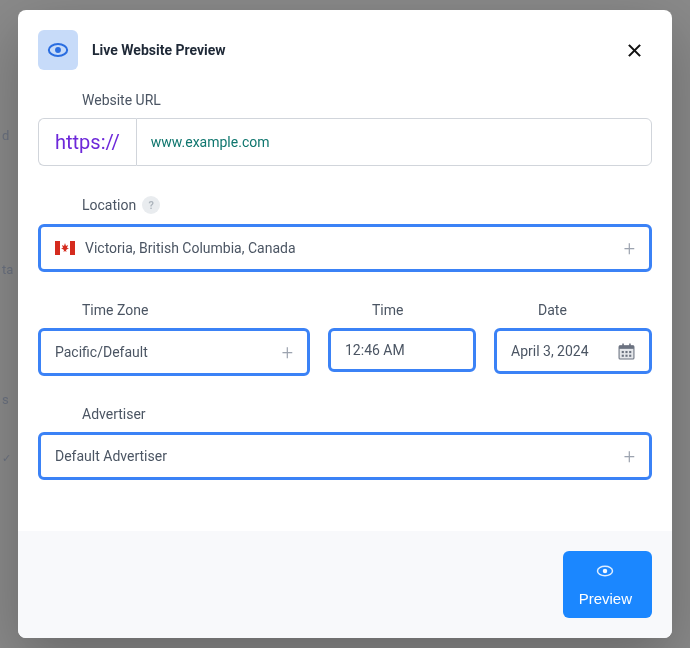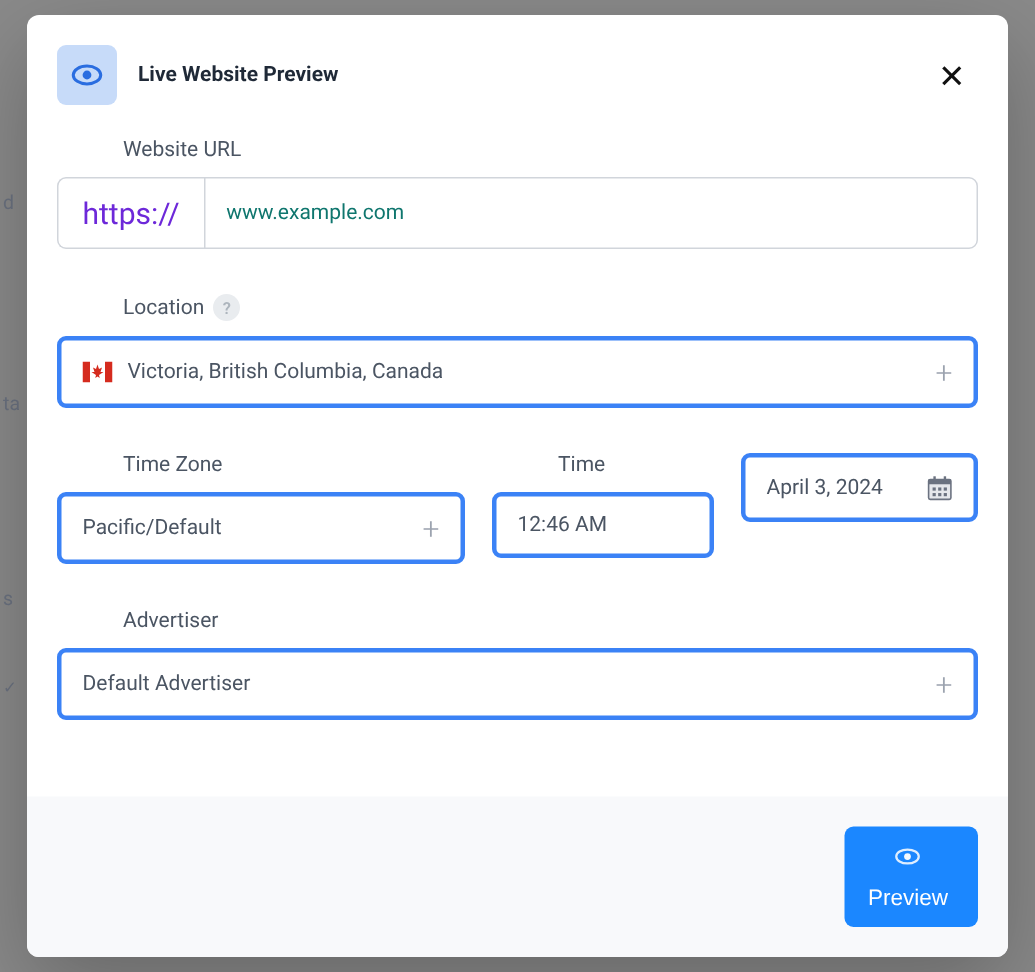--- a/index.html
+++ b/index.html
@@ -265,20 +265,21 @@
       </div>
       <div class="col col-time">
         <div class="field-label">Time</div>
         <div class="select-box">
           <div class="content">
             <span>12:46 AM</span>
           </div>
         </div>
       </div>
       <div class="col col-date">
+        <div class="field-label">Date</div>
         <div class="select-box">
           <div class="content">
             <span>April 3, 2024</span>
           </div>
           <span class="calendar-icon">
             <svg viewBox="0 0 16 16" width="17" height="17">
               <rect x="1" y="2.5" width="14" height="12.5" rx="1" fill="#e5e7eb" stroke="#6b7280" stroke-width="1"></rect>
               <rect x="1" y="2.5" width="14" height="3" fill="#6b7280"></rect>
               <rect x="4" y="0.5" width="1.5" height="3" fill="#6b7280"></rect>
               <rect x="10.5" y="0.5" width="1.5" height="3" fill="#6b7280"></rect>

